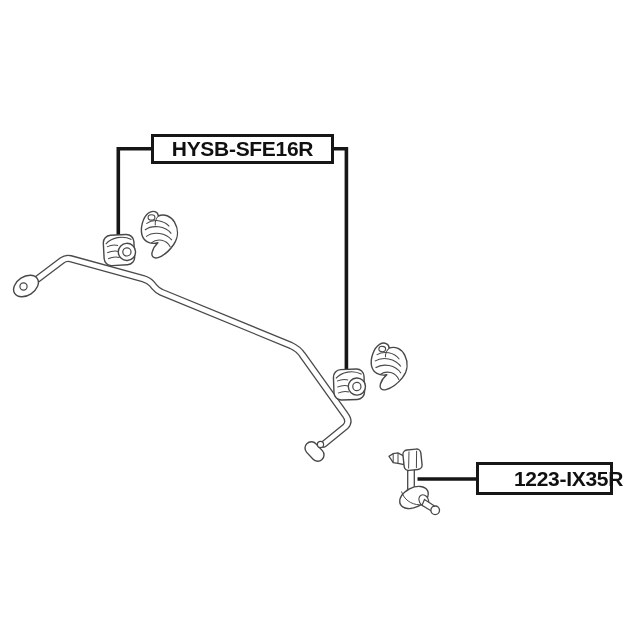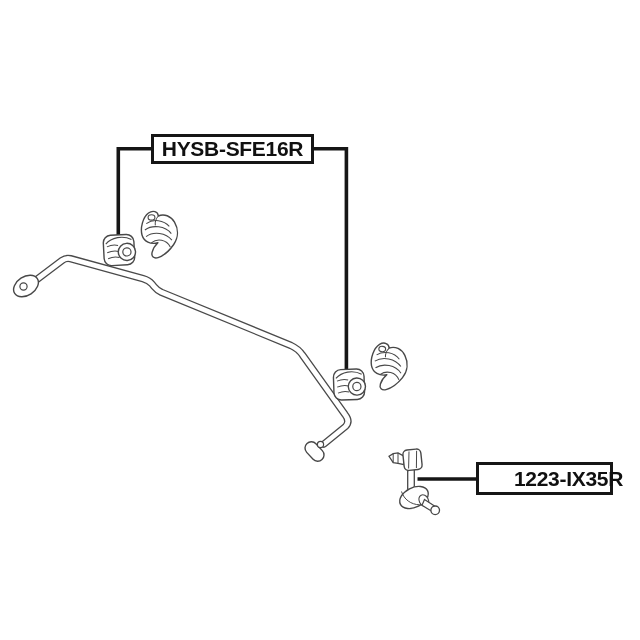--- a/index.html
+++ b/index.html
@@ -6,21 +6,21 @@
   .stage{
     position:relative;width:640px;height:640px;background:#ffffff;overflow:hidden;
     font-family:"Liberation Sans",sans-serif;
   }
   .stage svg{position:absolute;left:0;top:0;}
   .callout{
     position:absolute;box-sizing:border-box;background:#ffffff;
     border:3.5px solid #161616;display:flex;align-items:center;justify-content:center;
     font-weight:700;font-size:21px;letter-spacing:-0.3px;color:#101010;white-space:nowrap;
   }
-  .callout-bushing{left:151px;top:134px;width:163px;height:30px;}
+  .callout-bushing{left:151px;top:134px;width:183px;height:30px;}
   .callout-link{left:476px;top:462px;width:137px;height:33px;padding-left:48px;}
 </style>
 </head>
 <body>
 
 <div class="stage">
 
   <svg width="640" height="640" viewBox="0 0 640 640">
 
     <defs>

